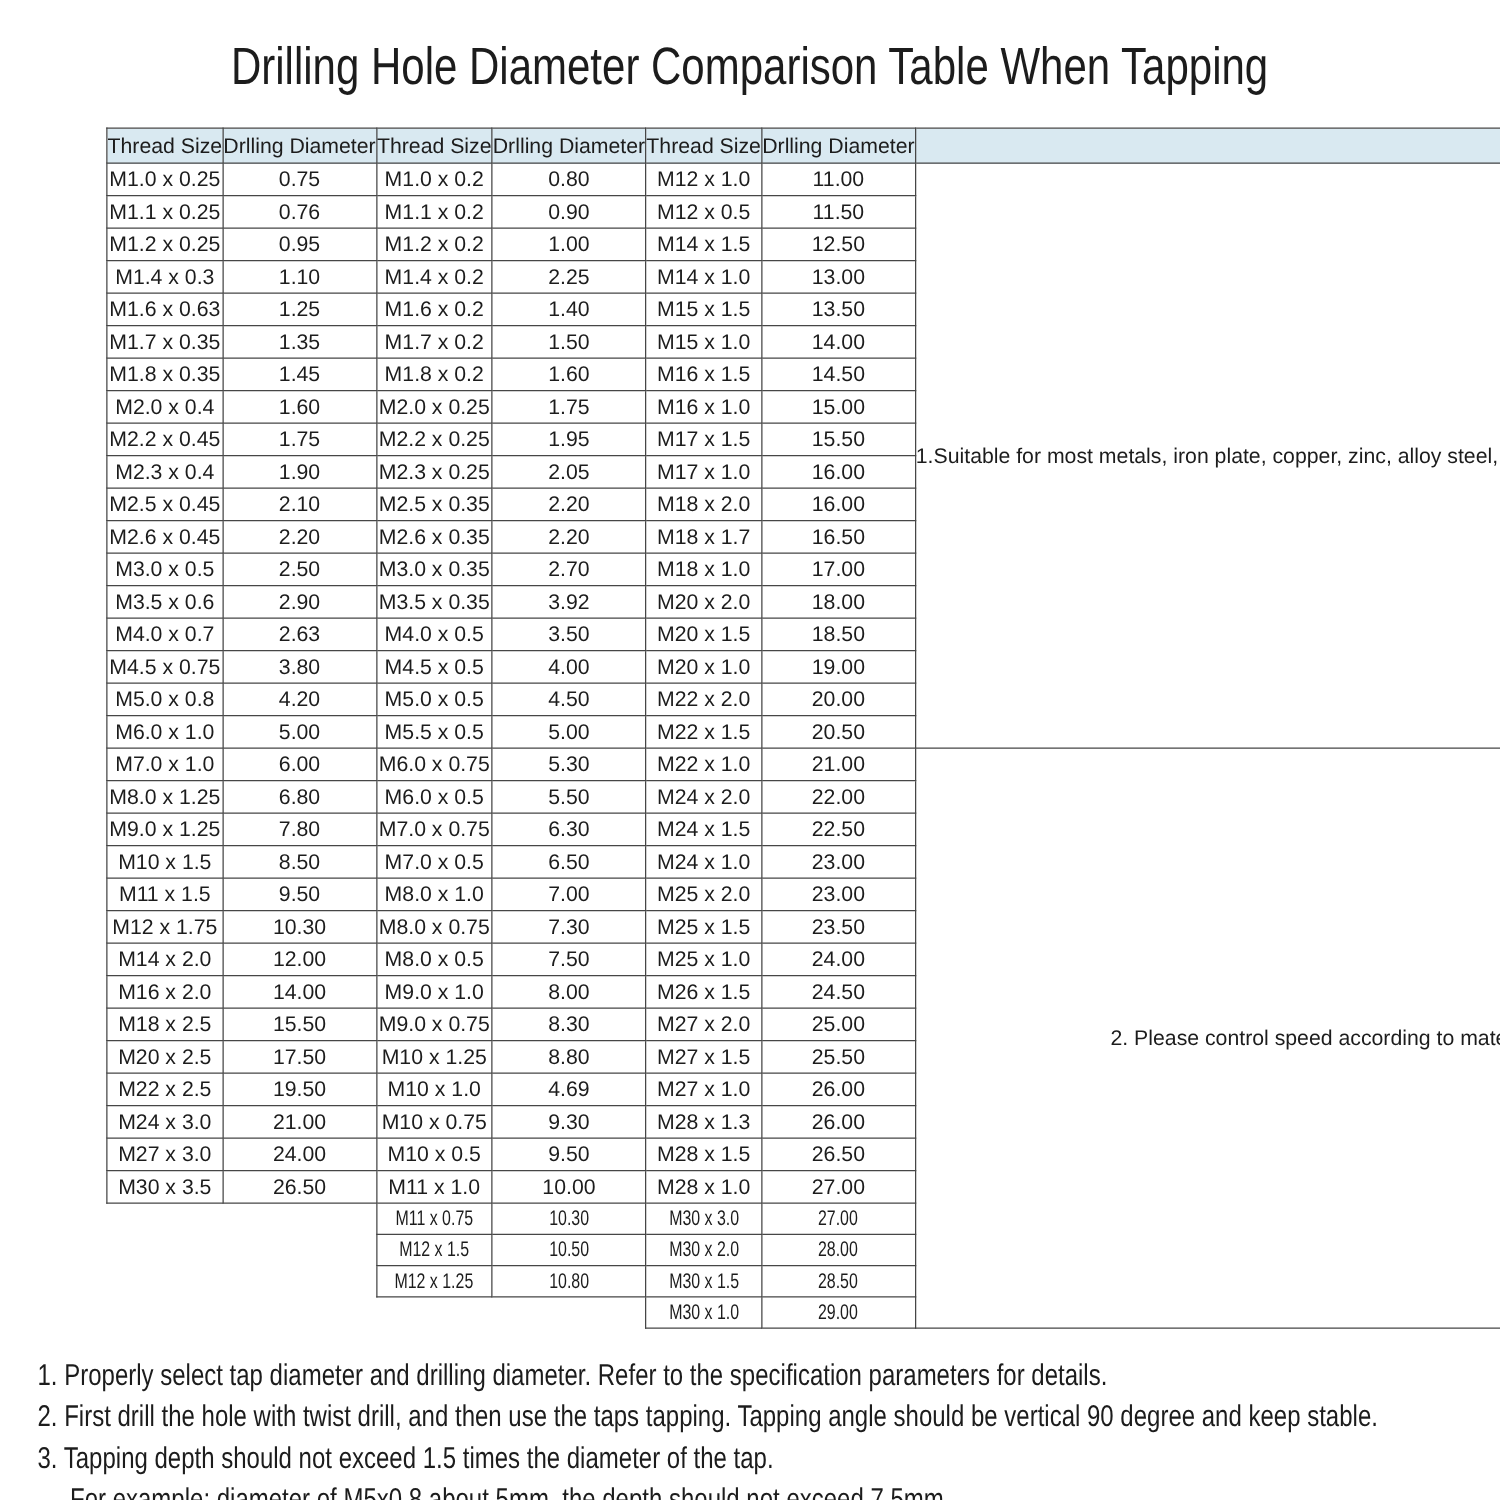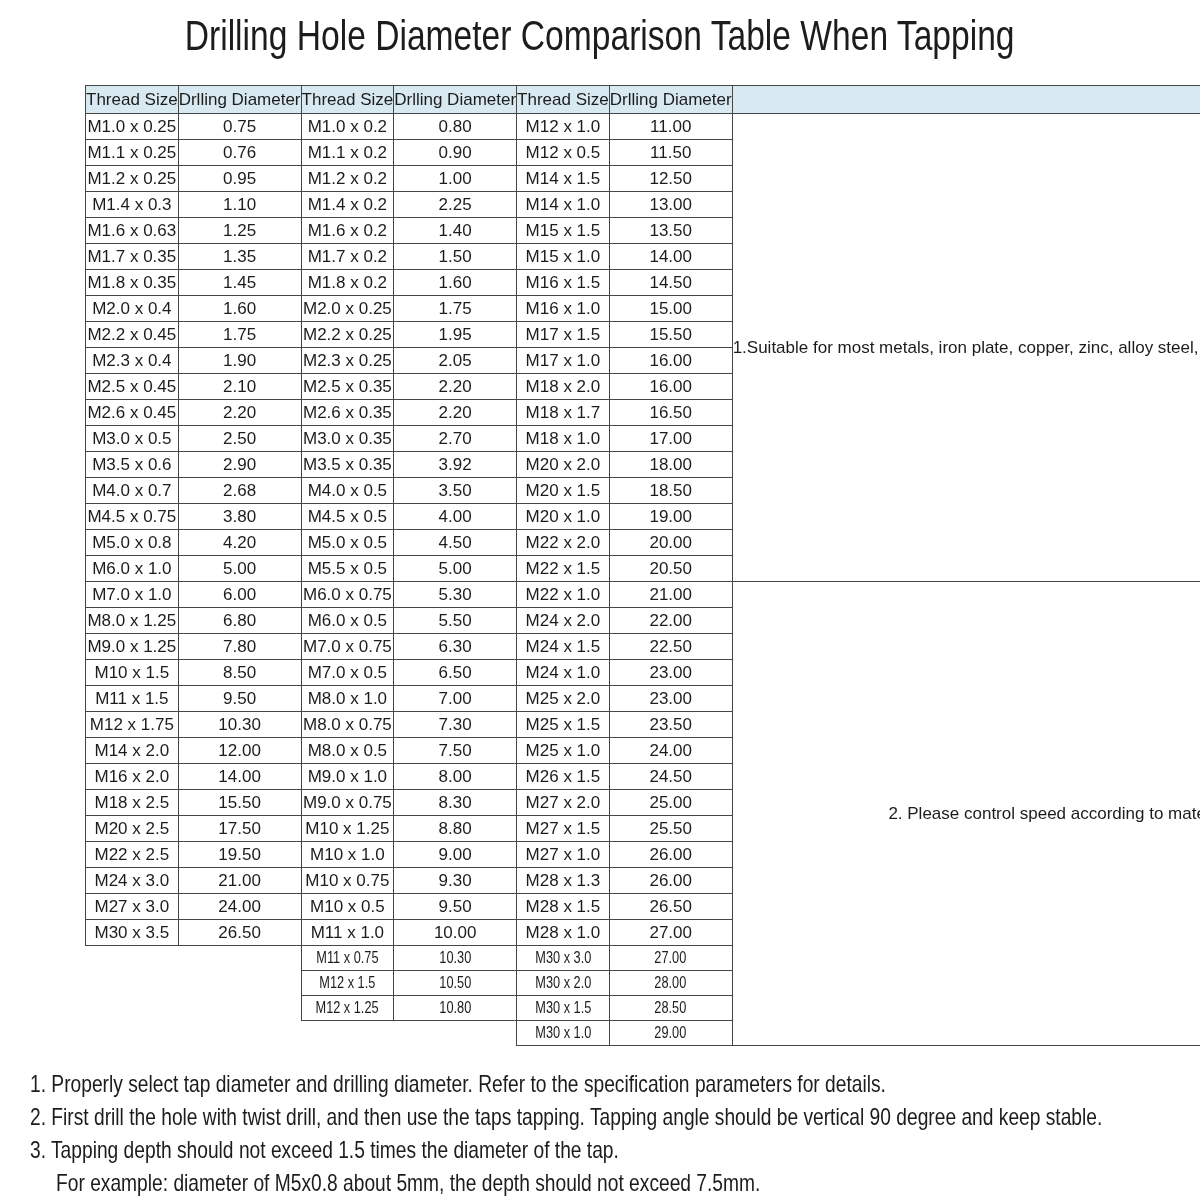--- a/index.html
+++ b/index.html
@@ -6,21 +6,21 @@
     --hdr-bg:#d9e9f1;
     --border:#464646;
     --text:#1c1c1c;
   }
   html,body{margin:0;padding:0;}
   body{
     width:1200px;height:1200px;background:#ffffff;
     font-family:"Liberation Sans",sans-serif;color:var(--text);
     position:relative;overflow:hidden;
   }
-  .page{position:absolute;left:0;top:0;width:1200px;height:1097px;}
+  .page{position:absolute;left:0;top:17px;width:1200px;height:1097px;}
   .title{
     position:absolute;top:12px;left:0;width:1200px;
     text-align:center;font-size:42px;line-height:48px;font-weight:400;
     white-space:nowrap;
   }
   .cond-t{display:inline-block;transform:scaleX(0.80);transform-origin:50% 50%;white-space:nowrap;}
   table.cmp{
     position:absolute;left:85px;top:85px;
     border-collapse:collapse;table-layout:fixed;
   }
@@ -186,21 +186,21 @@
         <tr style="height: 26px;">
           <td class="cell">M3.5 x 0.6</td>
           <td class="cell">2.90</td>
           <td class="cell">M3.5 x 0.35</td>
           <td class="cell">3.92</td>
           <td class="cell">M20 x 2.0</td>
           <td class="cell">18.00</td>
         </tr>
         <tr style="height: 26px;">
           <td class="cell">M4.0 x 0.7</td>
-          <td class="cell">2.68</td>
+          <td class="cell">2.63</td>
           <td class="cell">M4.0 x 0.5</td>
           <td class="cell">3.50</td>
           <td class="cell">M20 x 1.5</td>
           <td class="cell">18.50</td>
         </tr>
         <tr style="height: 26px;">
           <td class="cell">M4.5 x 0.75</td>
           <td class="cell">3.80</td>
           <td class="cell">M4.5 x 0.5</td>
           <td class="cell">4.00</td>
@@ -301,21 +301,21 @@
           <td class="cell">17.50</td>
           <td class="cell">M10 x 1.25</td>
           <td class="cell">8.80</td>
           <td class="cell">M27 x 1.5</td>
           <td class="cell">25.50</td>
         </tr>
         <tr style="height: 26px;">
           <td class="cell">M22 x 2.5</td>
           <td class="cell">19.50</td>
           <td class="cell">M10 x 1.0</td>
-          <td class="cell">9.00</td>
+          <td class="cell">4.69</td>
           <td class="cell">M27 x 1.0</td>
           <td class="cell">26.00</td>
         </tr>
         <tr style="height: 26px;">
           <td class="cell">M24 x 3.0</td>
           <td class="cell">21.00</td>
           <td class="cell">M10 x 0.75</td>
           <td class="cell">9.30</td>
           <td class="cell">M28 x 1.3</td>
           <td class="cell">26.00</td>

